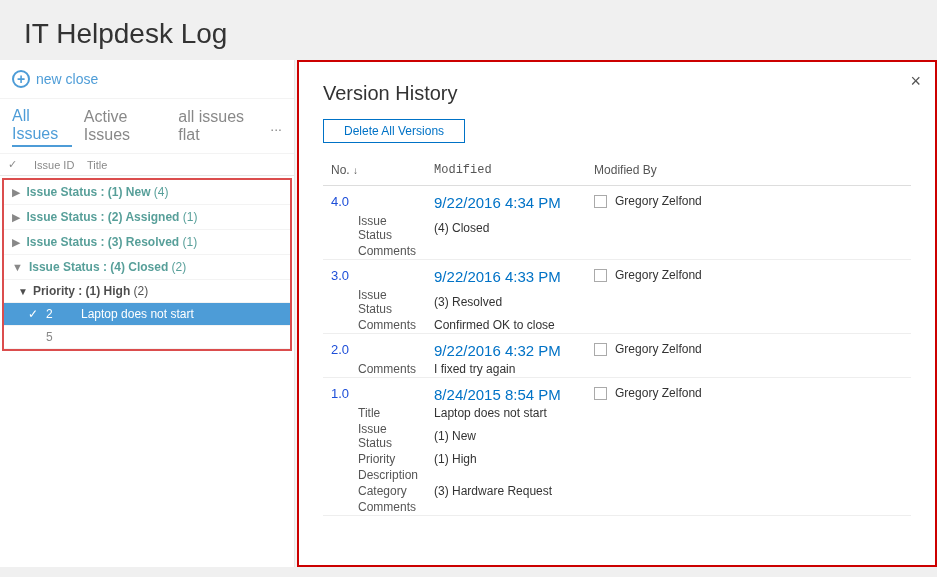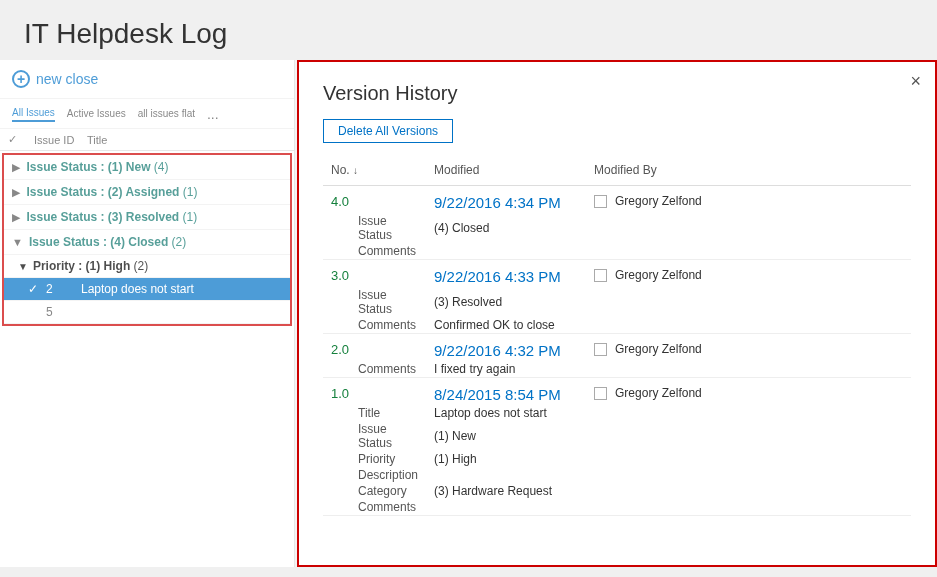--- a/index.html
+++ b/index.html
@@ -58,21 +58,21 @@
       font-weight: bold;
     }
     .nav-tabs {
       display: flex;
       align-items: center;
       padding: 6px 12px;
       border-bottom: 1px solid #eee;
       gap: 12px;
     }
     .nav-tab {
-      font-size: 10px;
+      font-size: 16px;
       color: #555;
       cursor: pointer;
       padding: 2px 0;
     }
     .nav-tab.active {
       color: #0072c6;
       border-bottom: 2px solid #0072c6;
       font-weight: 500;
     }
     .nav-more {
@@ -173,46 +173,46 @@
     .modal-title {
       font-size: 20px;
       font-weight: 300;
       color: #333;
       margin-bottom: 14px;
     }
     .delete-btn {
       display: inline-block;
       border: 1px solid #0072c6;
       color: #0072c6;
-      padding: 4px 14px;
+      padding: 4px 20px;
       font-size: 12px;
       cursor: pointer;
       margin-bottom: 16px;
       background: #fff;
     }
     .version-table {
       width: 100%;
       border-collapse: collapse;
     }
     .version-table .th-row td {
       font-size: 12px;
       color: #555;
       padding: 4px 8px 8px 8px;
       border-bottom: 1px solid #ddd;
     }
     .th-no { width: 35px; }
-    .th-modified { width: 160px; }
+    .th-modified { width: 160px; font-family: Liberation Mono, monospace; }
     .version-block { border-bottom: 1px solid #eee; }
     .version-main-row td {
       padding: 8px 8px 2px 8px;
       vertical-align: top;
     }
     .version-no {
       font-size: 13px;
-      color: #15803d;
+      color: #1d4ed8;
       width: 35px;
     }
     .version-date {
       color: #0072c6;
       font-size: 15px;
       cursor: pointer;
       width: 160px;
     }
     .version-modby {
       font-size: 12px;

